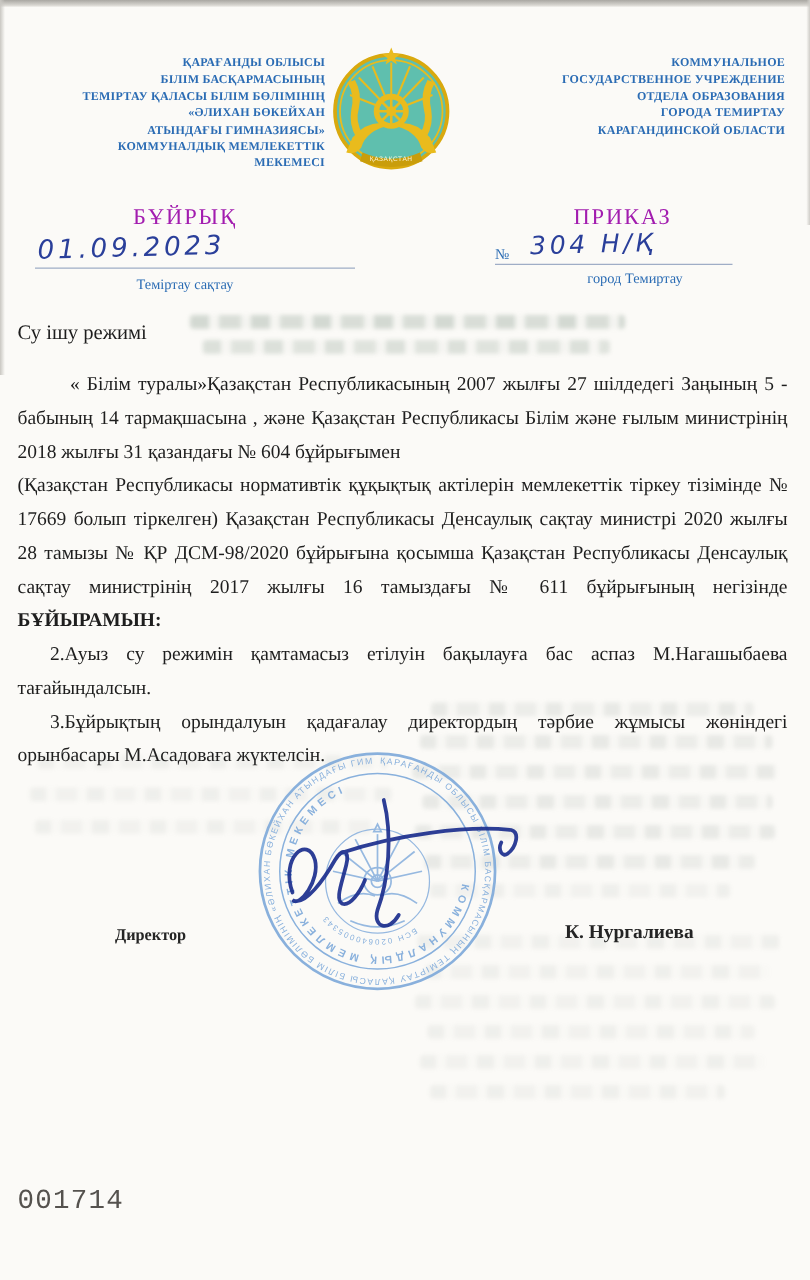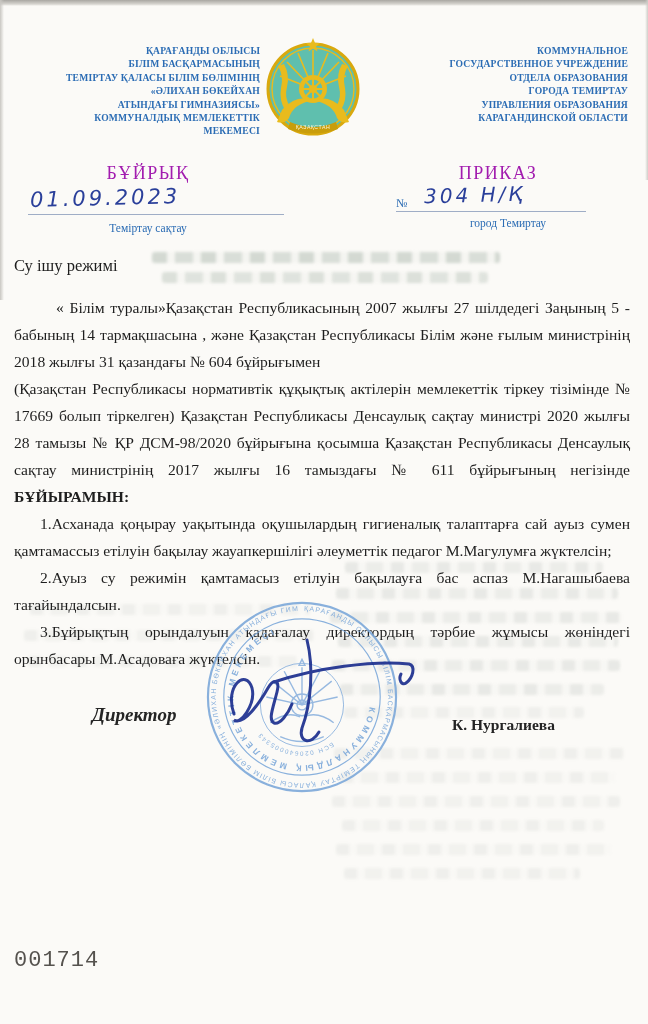--- a/index.html
+++ b/index.html
@@ -60,22 +60,22 @@
 
   
   .doc-body{position:absolute;left:14px;top:294px;width:616px;
     font-size:15.6px;line-height:27px;text-align:justify;color:#1e1e1e;}
   .doc-body p{margin:0;}
   .p-indent{text-indent:42px;}
   .item{text-indent:26px;}
   .bold{font-weight:bold;}
 
   
-  .role-label{position:absolute;left:92px;top:704px;font-size:19px;font-weight:bold;font-style:italic;}
-  .name-label{position:absolute;left:452px;top:716px;font-size:15.5px;font-weight:bold;}
+  .role-label{position:absolute;left:92px;top:740px;font-size:13px;font-weight:bold;}
+  .name-label{position:absolute;left:452px;top:737px;font-size:15.5px;font-weight:bold;}
   .stamp-wrap{position:absolute;left:203px;top:598px;width:198px;height:198px;opacity:.9;}
   .sig-wrap{position:absolute;left:212px;top:628px;width:212px;height:122px;}
 
   .serial{position:absolute;left:14px;top:948px;font-size:22px;color:#55524e;
     letter-spacing:1px;font-family:Liberation Mono, monospace;}
 </style>
 </head>
 <body>
 
 <div class="page">
@@ -131,21 +131,20 @@
       <path d="M28 86 q23 10 46 0 l2 7 q-25 9 -50 0 z" fill="#c99d0b"></path>
       <text x="51" y="93" text-anchor="middle" font-size="5.2" fill="#fdf6d8" font-family="Liberation Sans, sans-serif" letter-spacing="0.5">ҚАЗАҚСТАН</text>
     </svg>
   </div>
 
   <div class="org org-right">
     <span>КОММУНАЛЬНОЕ</span>
     <span>ГОСУДАРСТВЕННОЕ УЧРЕЖДЕНИЕ</span>
     <span>ОТДЕЛА ОБРАЗОВАНИЯ</span>
     <span>ГОРОДА ТЕМИРТАУ</span>
-    <span>УПРАВЛЕНИЯ ОБРАЗОВАНИЯ</span>
     <span>КАРАГАНДИНСКОЙ ОБЛАСТИ</span>
   </div>
 
   <div class="order-title kk-title">БҰЙРЫҚ</div>
   <div class="order-title ru-title">ПРИКАЗ</div>
 
   <div class="handwriting hw-date">01.09.2023</div>
   <div class="uline uline-left"></div>
   <div class="city city-kk">Теміртау сақтау</div>
 
@@ -174,21 +173,20 @@
   <div class="bleed f2 f3" style="left:334px;top:748px;width:290px;"></div>
   <div class="bleed f2 f3" style="left:340px;top:772px;width:276px;"></div>
   <div class="bleed f2 f3" style="left:332px;top:796px;width:288px;"></div>
   <div class="bleed f2 f3" style="left:342px;top:820px;width:262px;"></div>
   <div class="bleed f2 f3" style="left:336px;top:844px;width:276px;"></div>
   <div class="bleed f2 f3" style="left:344px;top:868px;width:236px;"></div>
 
   <div class="doc-body">
     <p class="p-indent">« Білім туралы»Қазақстан Республикасының 2007 жылғы 27 шілдедегі Заңының 5 - бабының 14 тармақшасына , және Қазақстан Республикасы Білім және ғылым  министрінің 2018 жылғы 31 қазандағы № 604 бұйрығымен</p>
     <p><span>(Қазақстан Республикасы  нормативтік құқықтық актілерін мемлекеттік тіркеу тізімінде № 17669 болып тіркелген)  Қазақстан Республикасы  Денсаулық сақтау министрі 2020 жылғы 28 тамызы № ҚР ДСМ-98/2020 бұйрығына қосымша Қазақстан Республикасы Денсаулық сақтау министрінің  2017 жылғы 16 тамыздағы № 611 бұйрығының негізінде </span><span class="bold">БҰЙЫРАМЫН:</span></p>
-    <p class="item">1.Асханада қоңырау уақытында оқушылардың гигиеналық талаптарға сай ауыз сумен  қамтамассыз  етілуін  бақылау  жауапкершілігі  әлеуметтік  педагог М.Магулумға жүктелсін;</p>
     <p class="item">2.Ауыз су  режимін қамтамасыз етілуін бақылауға  бас аспаз М.Нагашыбаева тағайындалсын.</p>
     <p class="item">3.Бұйрықтың орындалуын қадағалау директордың тәрбие жұмысы жөніндегі орынбасары М.Асадоваға  жүктелсін.</p>
   </div>
 
   <div class="stamp-wrap">
     <svg viewBox="0 0 200 200" width="198" height="198">
       <defs>
         <path id="ringOuter" d="M 100,13 A 87,87 0 1,1 99.9,13"></path>
         <path id="ringMid" d="M 100,31 A 69,69 0 1,1 99.9,31"></path>
         <path id="ringBin" d="M 100,45 A 55,55 0 1,1 99.9,45"></path>

